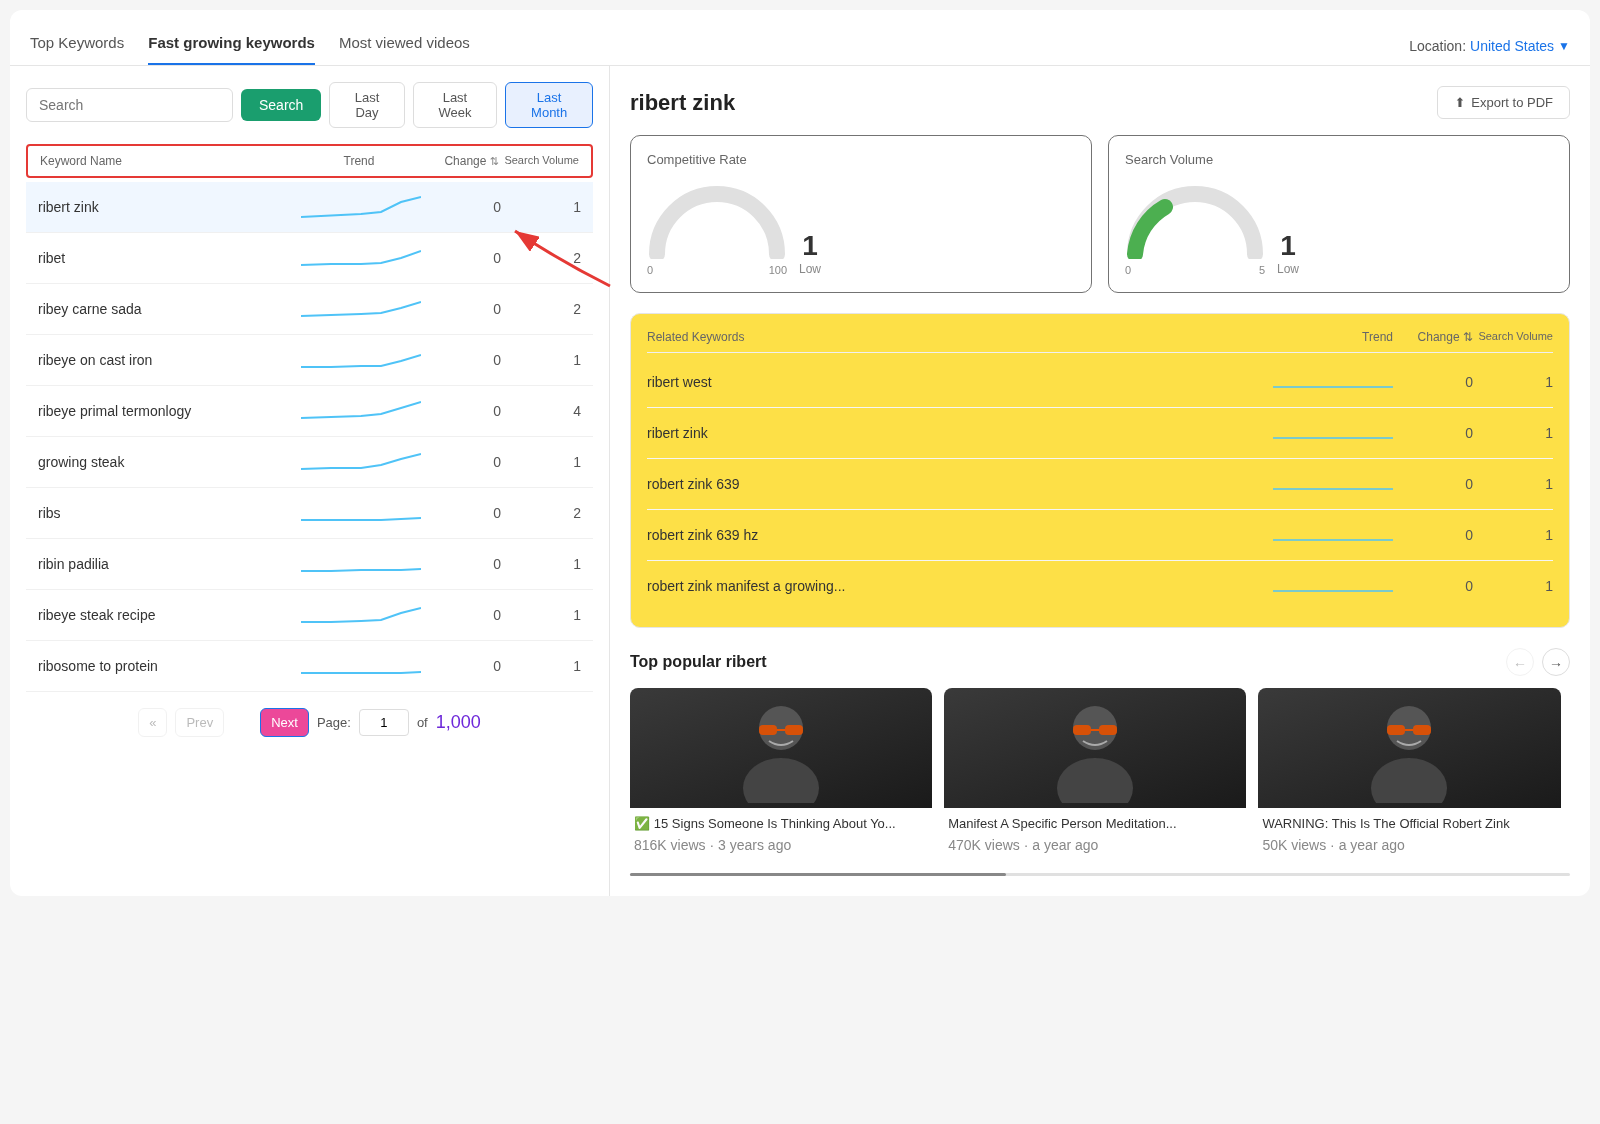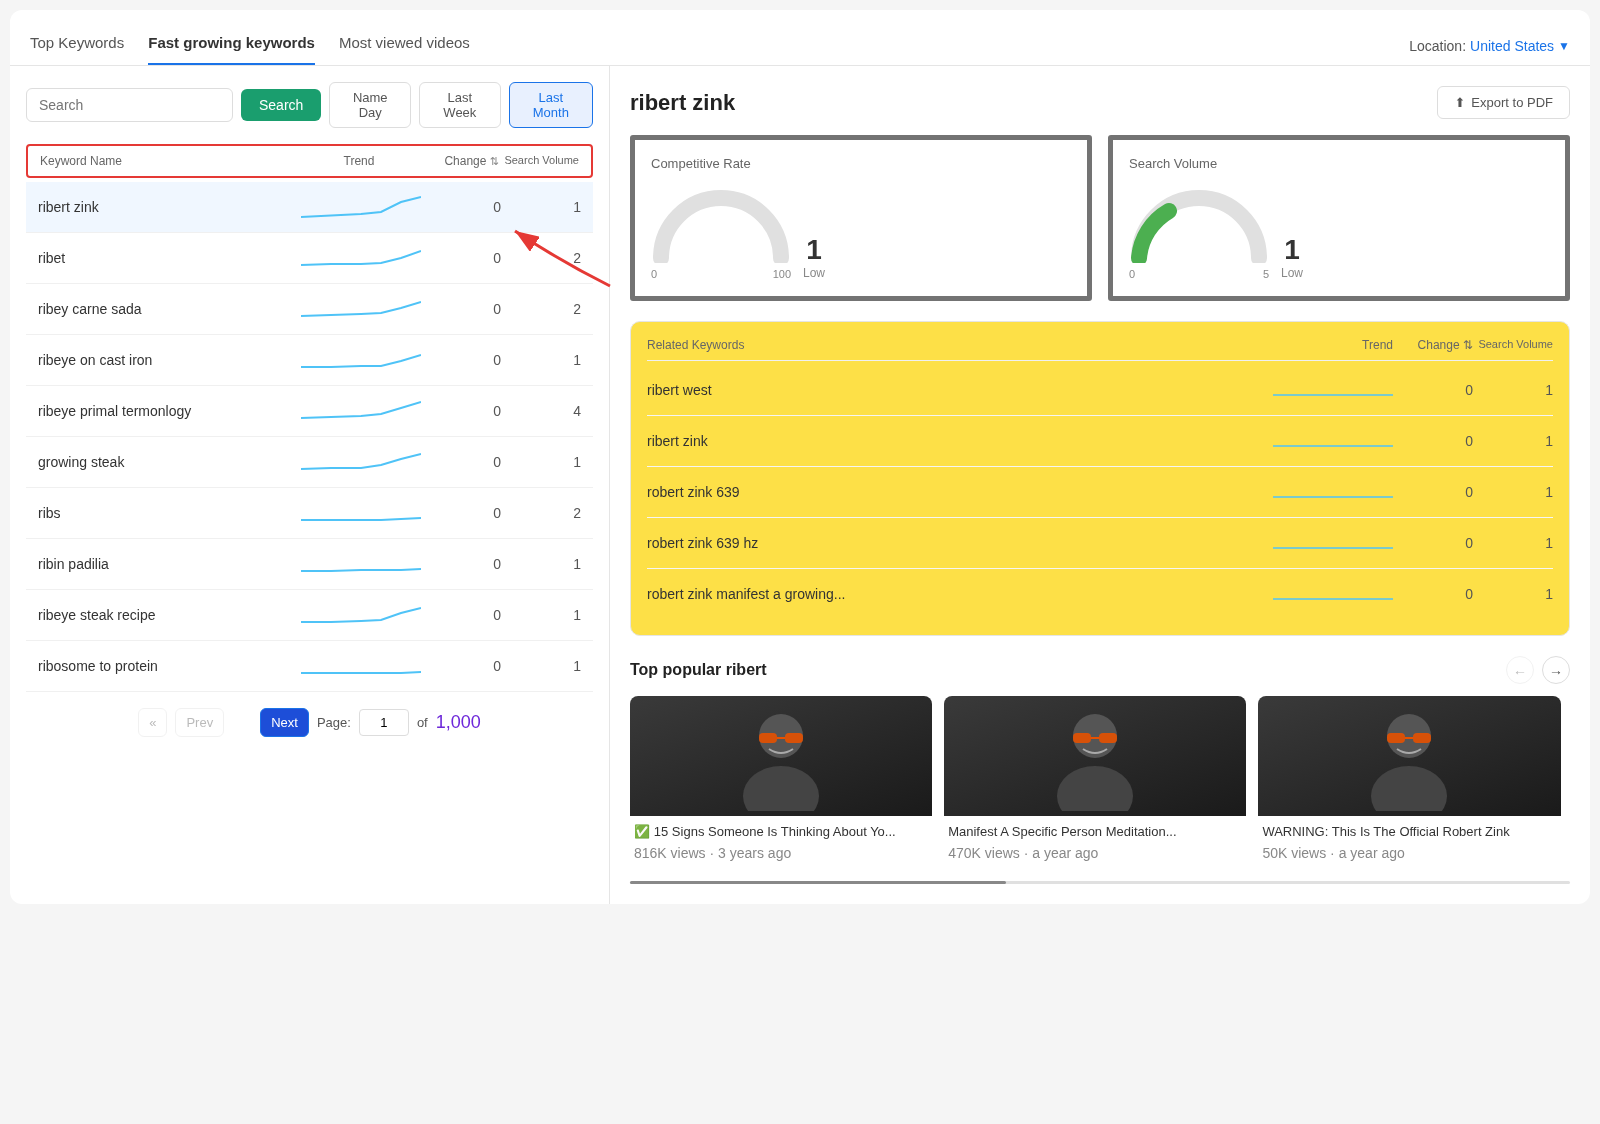--- a/index.html
+++ b/index.html
@@ -38,35 +38,35 @@
     
     .table-row { display: grid; grid-template-columns: 1fr 120px 80px 80px; padding: 10px 12px; border-bottom: 1px solid #f0f0f0; align-items: center; cursor: pointer; }
     .table-row.selected { background: #f0f7ff; }
     .keyword-name { font-size: 14px; color: #333; }
     .cell-right { text-align: right; font-size: 14px; color: #555; }
     
     
     .pagination { display: flex; align-items: center; gap: 8px; padding: 16px 12px; justify-content: center; }
     .page-btn { padding: 6px 10px; border: 1px solid #ddd; border-radius: 6px; background: white; cursor: pointer; color: #555; font-size: 13px; }
     .page-btn:disabled { opacity: 0.4; cursor: default; }
-    .page-btn.primary { background: #1d4ed8; color: white; border-color: #1a73e8; font-weight: 500; margin-left: 28px; }
+    .page-btn.primary { background: #ec4899; color: white; border-color: #1a73e8; font-weight: 500; margin-left: 28px; }
     .page-label { font-size: 13px; color: #555; }
     .page-input { width: 50px; padding: 5px 8px; border: 1px solid #ddd; border-radius: 4px; text-align: center; font-size: 13px; }
     .page-total { color: #6d28d9; font-size: 18px; }
 
     
     .right-panel { flex: 1; padding: 20px; overflow-y: auto; }
     
     .panel-header { display: flex; justify-content: space-between; align-items: center; margin-bottom: 16px; }
     .panel-title { font-size: 22px; font-weight: 700; color: #222; }
     .export-btn { display: flex; align-items: center; gap: 6px; padding: 8px 16px; border: 1px solid #ddd; border-radius: 6px; background: white; cursor: pointer; font-size: 13px; color: #555; }
     
     
     .gauge-cards { display: flex; gap: 16px; margin-bottom: 20px; }
-    .gauge-card { flex: 1; background: white; border: 5px solid #737373; border-radius: 3px; padding: 16px; }
+    .gauge-card { flex: 1; background: white; border: 1px solid #737373; border-radius: 10px; padding: 16px; }
     .gauge-card-title { font-size: 13px; color: #666; margin-bottom: 12px; }
     .gauge-area { display: flex; align-items: flex-end; gap: 12px; }
     .gauge-labels { display: flex; justify-content: space-between; font-size: 11px; color: #888; margin-top: 2px; }
     .gauge-value-wrap { display: flex; flex-direction: column; align-items: center; }
     .gauge-value { font-size: 28px; font-weight: 700; line-height: 1; }
     .gauge-label { font-size: 12px; color: #888; margin-top: 2px; }
 
     
     .related-section { background: #fde047; border: 1px solid #e5e5e5; border-radius: 10px; padding: 16px; margin-bottom: 20px; }
     .related-header { display: grid; grid-template-columns: 1fr 120px 80px 80px; padding-bottom: 8px; border-bottom: 1px solid #f0f0f0; margin-bottom: 4px; }
@@ -115,21 +115,21 @@
     </div>
   </div>
 
   <div class="main-layout" style="position:relative;">
 
     <div class="left-panel">
 
       <div class="search-bar">
         <input type="text" class="search-input" placeholder="Search" style="">
         <button class="search-btn">Search</button>
-        <button class="filter-btn">Name Day</button>
+        <button class="filter-btn">Last Day</button>
         <button class="filter-btn">Last Week</button>
         <button class="filter-btn active">Last Month</button>
       </div>
 
       <div class="table-header">
         <span class="th">Keyword Name</span>
         <span class="th center">Trend</span>
         <span class="th right">
           <span>Change</span>
           <span class="filter-icon"> ⇅</span>

